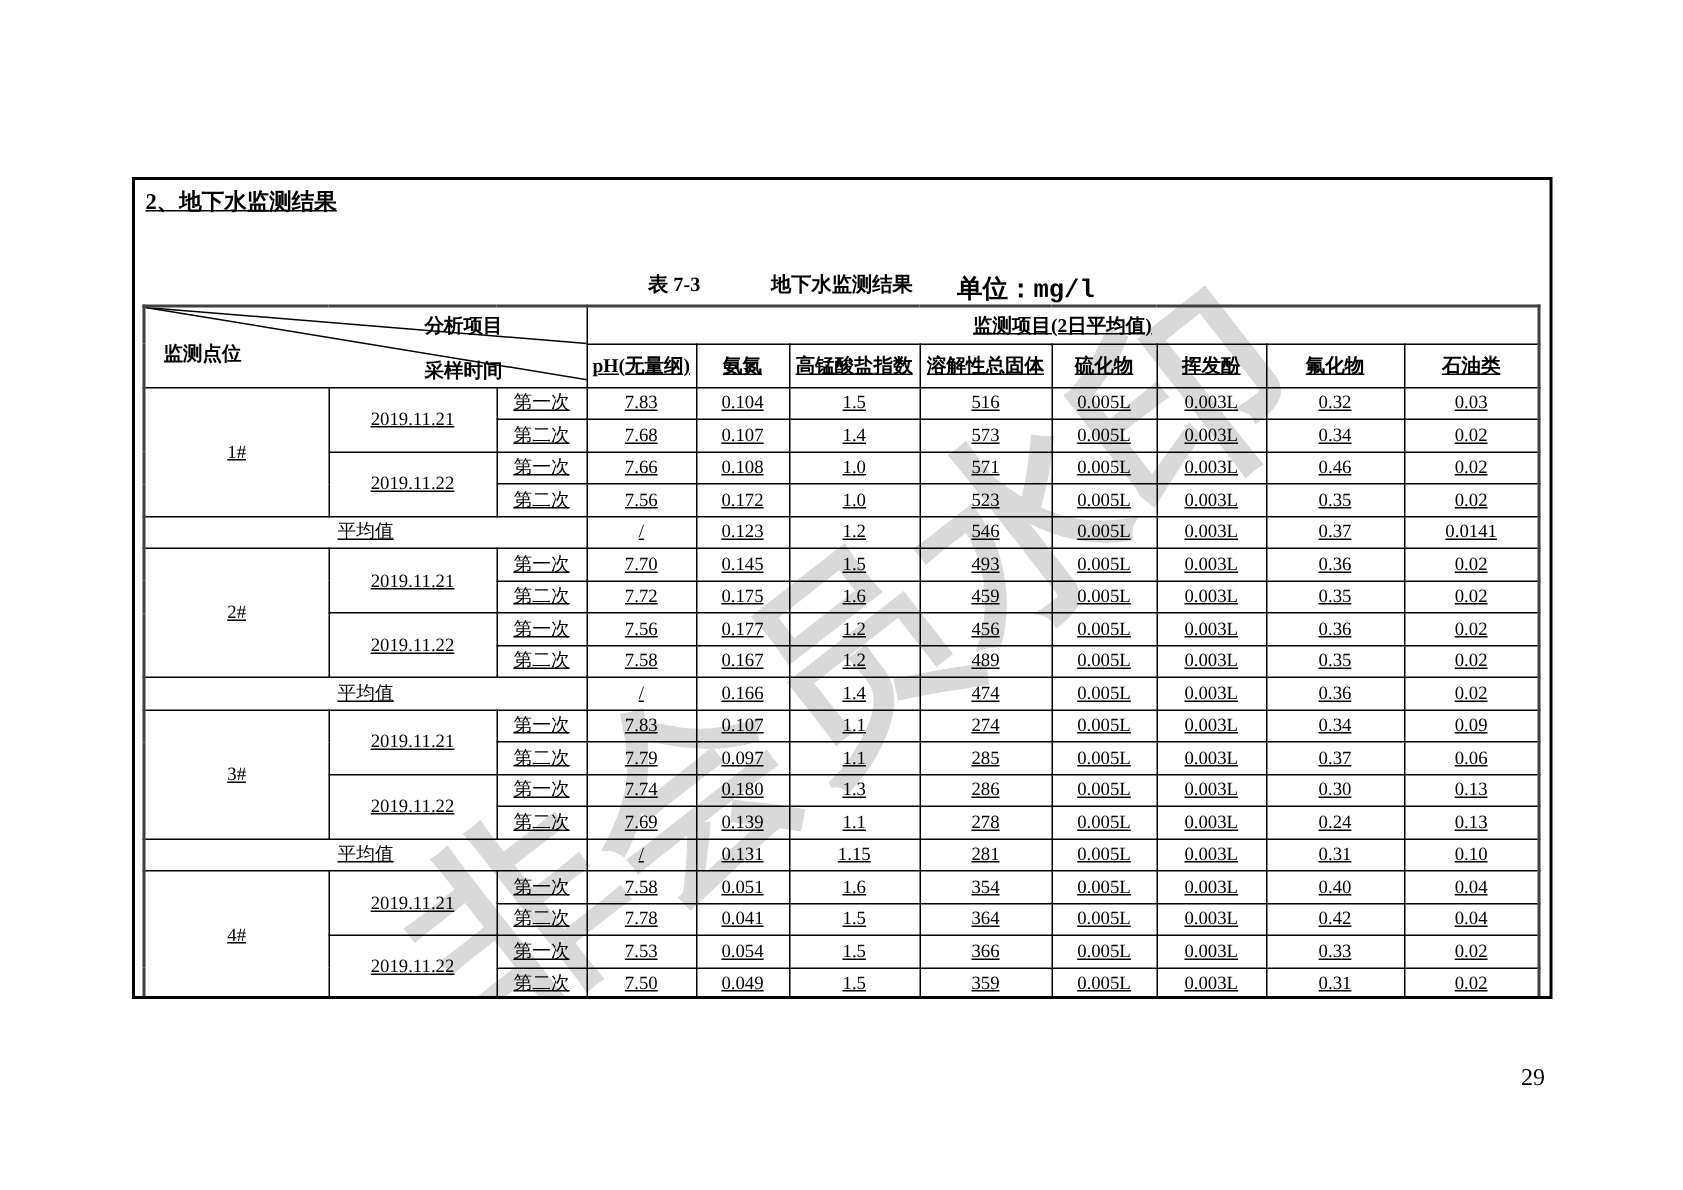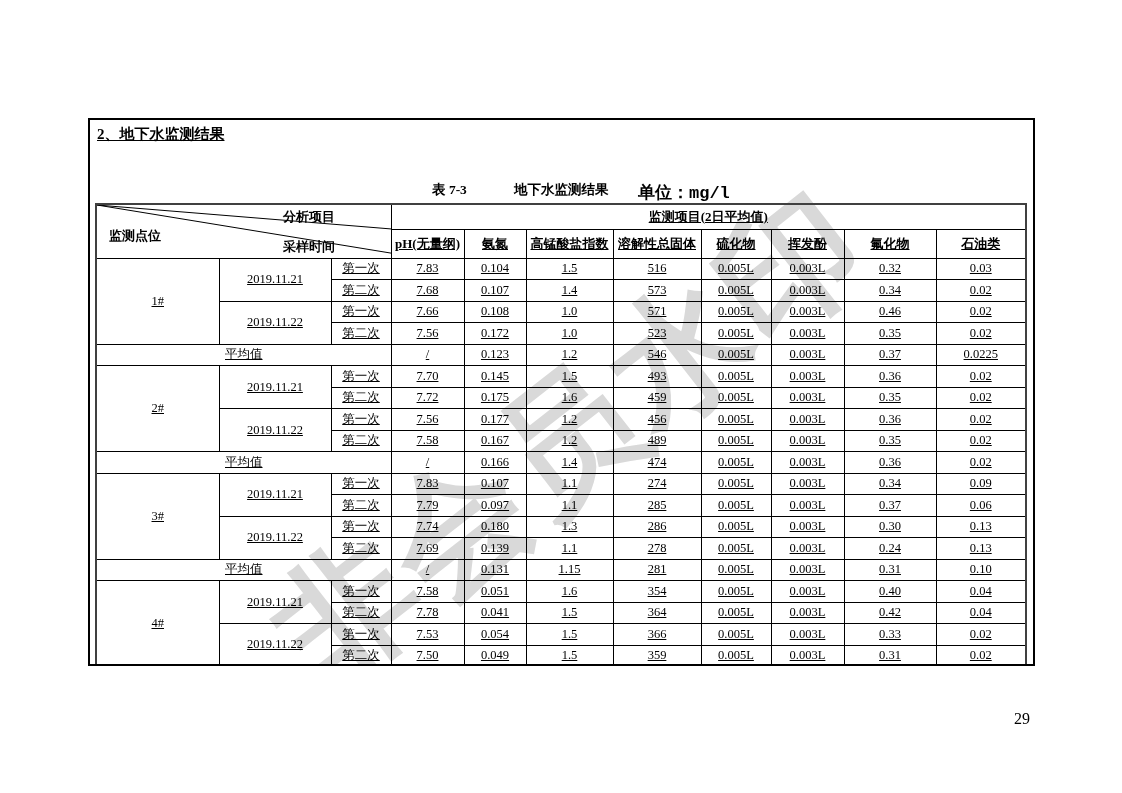--- a/index.html
+++ b/index.html
@@ -154,21 +154,21 @@
         </tr>
         <tr>
           <td colspan="3">平均值</td>
           <td>/</td>
           <td>0.123</td>
           <td>1.2</td>
           <td>546</td>
           <td>0.005L</td>
           <td>0.003L</td>
           <td>0.37</td>
-          <td>0.0225</td>
+          <td>0.0141</td>
         </tr>
         <tr>
           <td rowspan="4">2#</td>
           <td rowspan="2">2019.11.21</td>
           <td>第一次</td>
           <td>7.70</td>
           <td>0.145</td>
           <td>1.5</td>
           <td>493</td>
           <td>0.005L</td>

